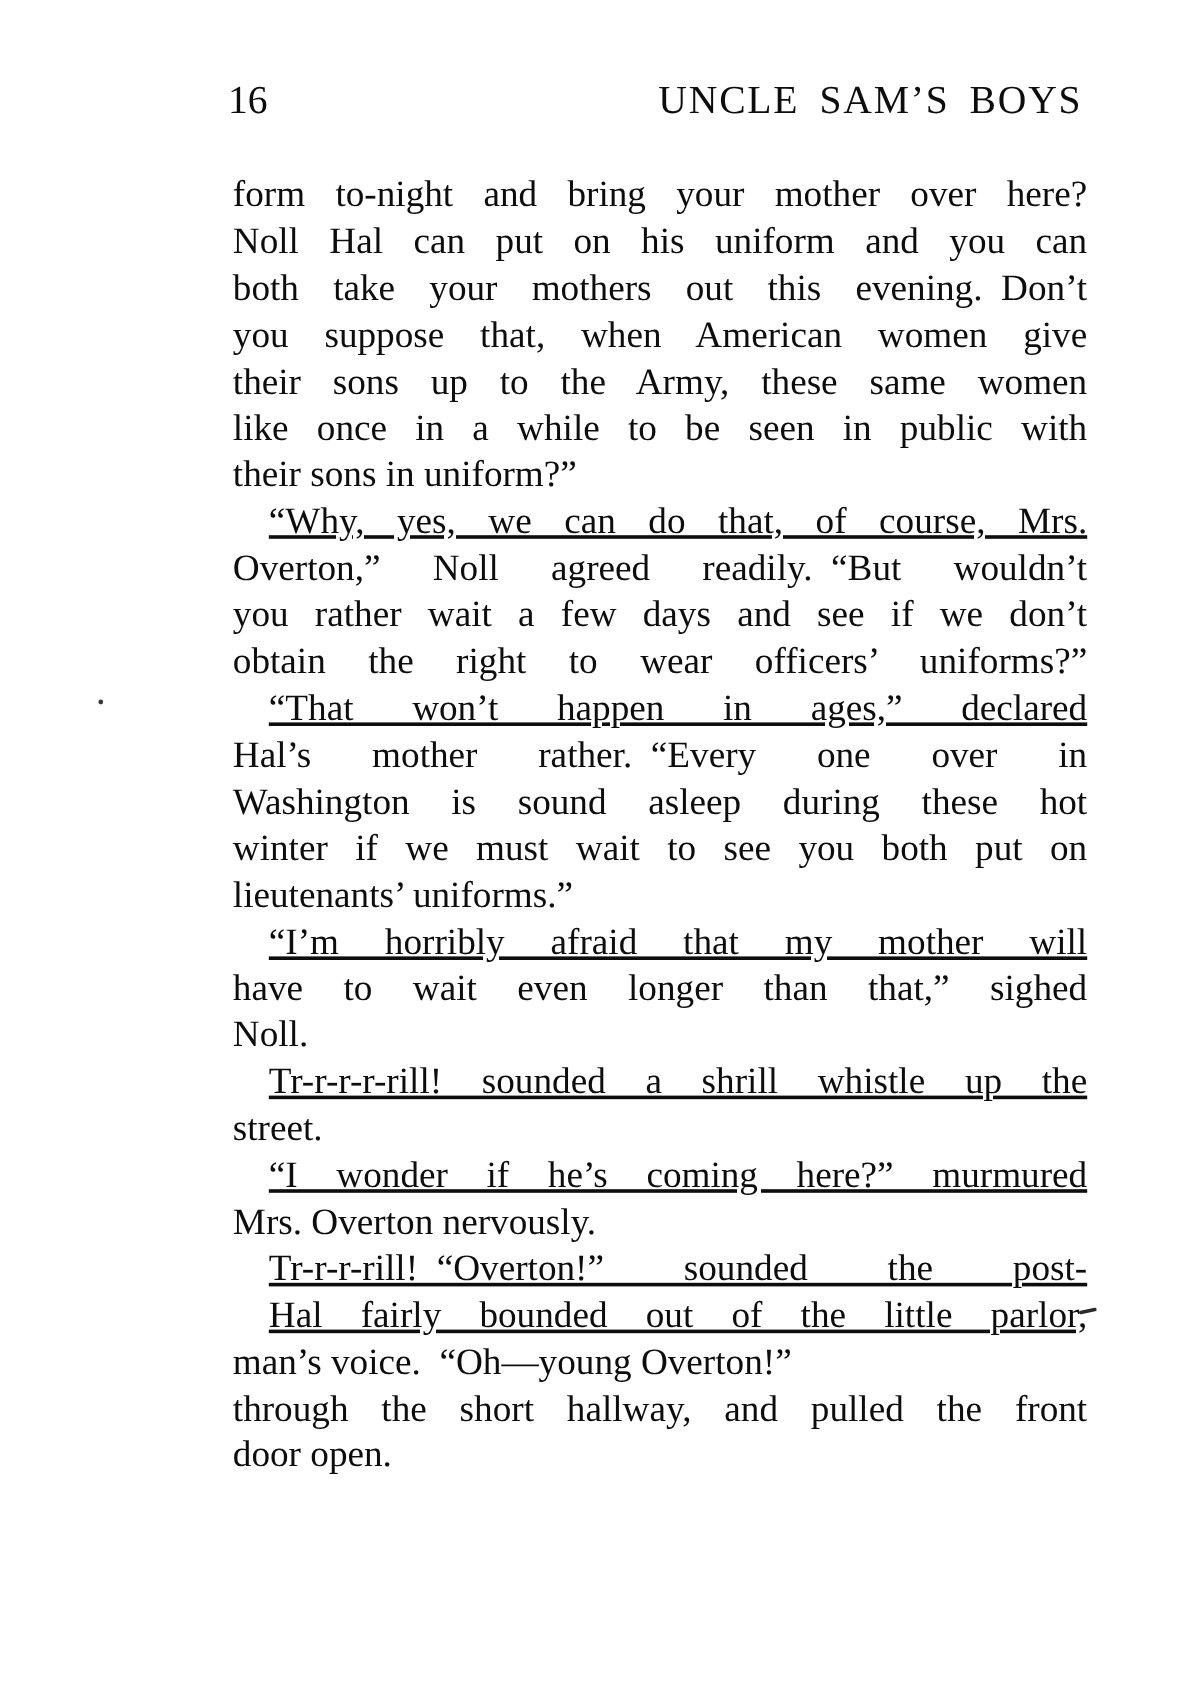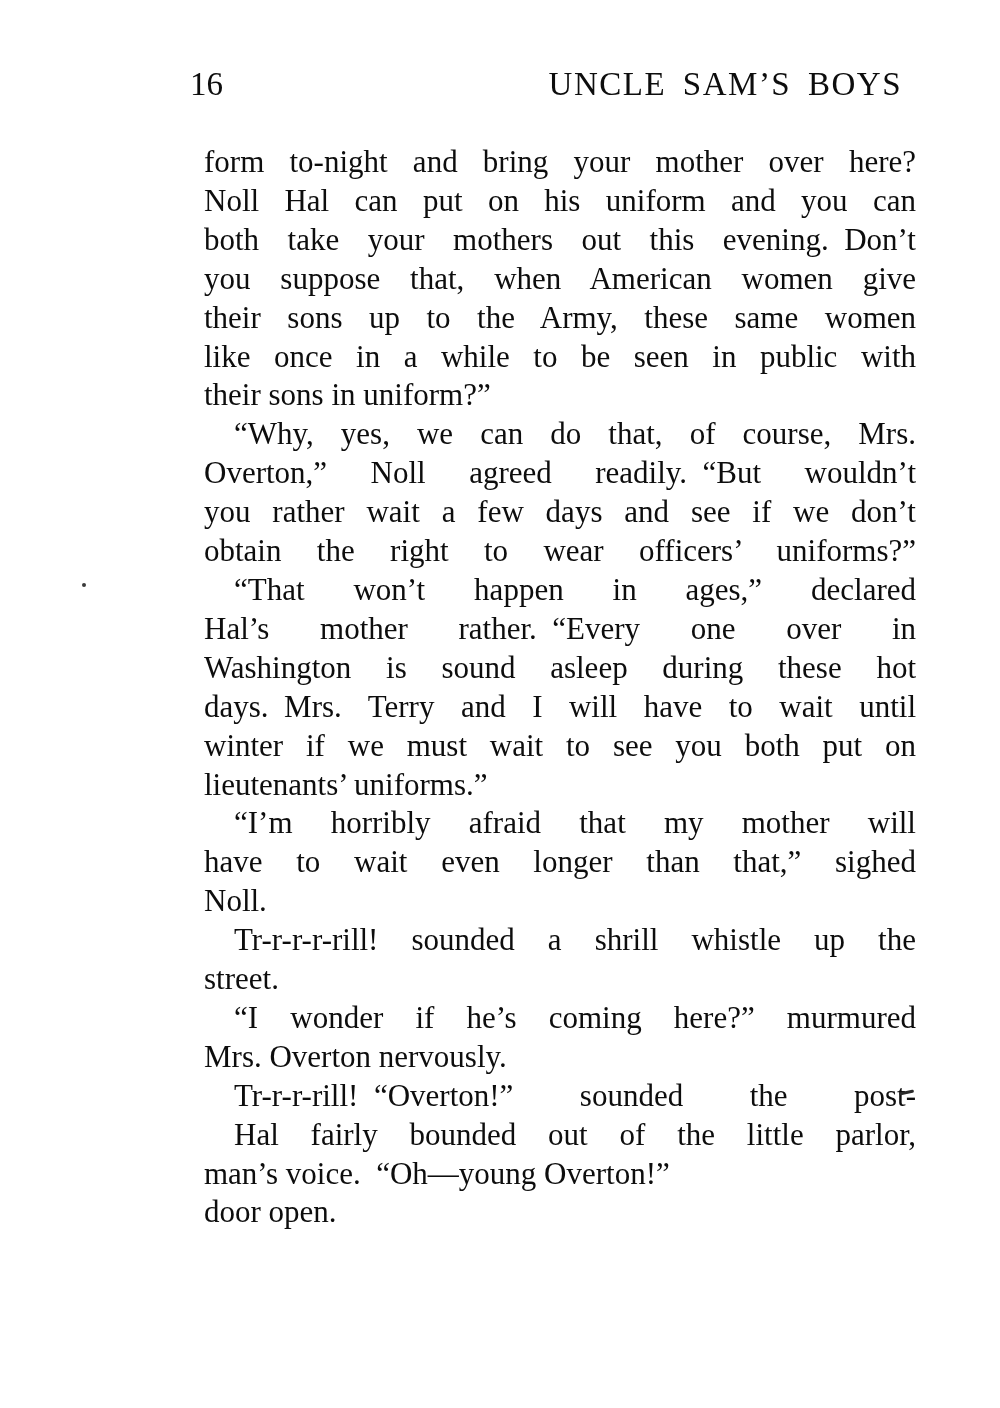--- a/index.html
+++ b/index.html
@@ -36,36 +36,37 @@
     top: 0;
   }
   .running-title {
     display: block;
     text-align: right;
     letter-spacing: 1.5px;
     word-spacing: 7px;
   }
   .text-block {
     position: absolute;
-    left: 204px;
+    left: 194px;
     top: 143px;
     width: 712px;
     font-size: 31px;
     line-height: 38.9px;
   }
   .line {
     text-align: justify;
     text-align-last: justify;
   }
   .line.no-j {
     text-align: left;
     text-align-last: left;
   }
   .line.indent {
     text-indent: 30px;
+    text-decoration: underline;
   }
   .italic {
   }
   
   .speck-dot {
     position: absolute;
     left: 82px;
     top: 583px;
     width: 4px;
     height: 4px;
@@ -101,32 +102,32 @@
       <div class="line"><span>their sons up to the Army, these same women</span></div>
       <div class="line"><span>like once in a while to be seen in public with</span></div>
       <div class="line no-j"><span>their sons in uniform?”</span></div>
       <div class="line indent"><span>“Why, yes, we can do that, of course, Mrs.</span></div>
       <div class="line"><span>Overton,” Noll agreed readily. “But wouldn’t</span></div>
       <div class="line"><span>you rather wait a few days and see if we don’t</span></div>
       <div class="line"><span>obtain the right to wear </span><span class="italic">officers’</span><span> uniforms?”</span></div>
       <div class="line indent"><span>“That won’t happen in ages,” declared</span></div>
       <div class="line"><span>Hal’s mother rather. “Every one over in</span></div>
       <div class="line"><span>Washington is sound asleep during these hot</span></div>
-      <div class="line"><span>days. Mrs. Terry and I will have to wait until</span></div>
       <div class="line"><span>winter if we must wait to see you both put on</span></div>
       <div class="line no-j"><span>lieutenants’ uniforms.”</span></div>
       <div class="line indent"><span>“I’m horribly afraid that my mother will</span></div>
       <div class="line"><span>have to wait even longer than that,” sighed</span></div>
       <div class="line no-j"><span>Noll.</span></div>
       <div class="line indent"><span>Tr-r-r-r-rill! sounded a shrill whistle up the</span></div>
       <div class="line no-j"><span>street.</span></div>
       <div class="line indent"><span>“I wonder if he’s coming here?” murmured</span></div>
       <div class="line no-j"><span>Mrs. Overton nervously.</span></div>
       <div class="line indent"><span>Tr-r-r-rill! “Overton!” sounded the post-</span></div>
       <div class="line indent"><span>Hal fairly bounded out of the little parlor,</span></div>
       <div class="line no-j"><span>man’s voice. “Oh—young Overton!”</span></div>
+      <div class="line"><span>through the short hallway, and pulled the front</span></div>
       <div class="line no-j"><span>door open.</span></div>
     </main>
 
   <div class="speck-dot"></div>
   <div class="speck-dash"></div>
 
 </div>
 
 </body></html>

